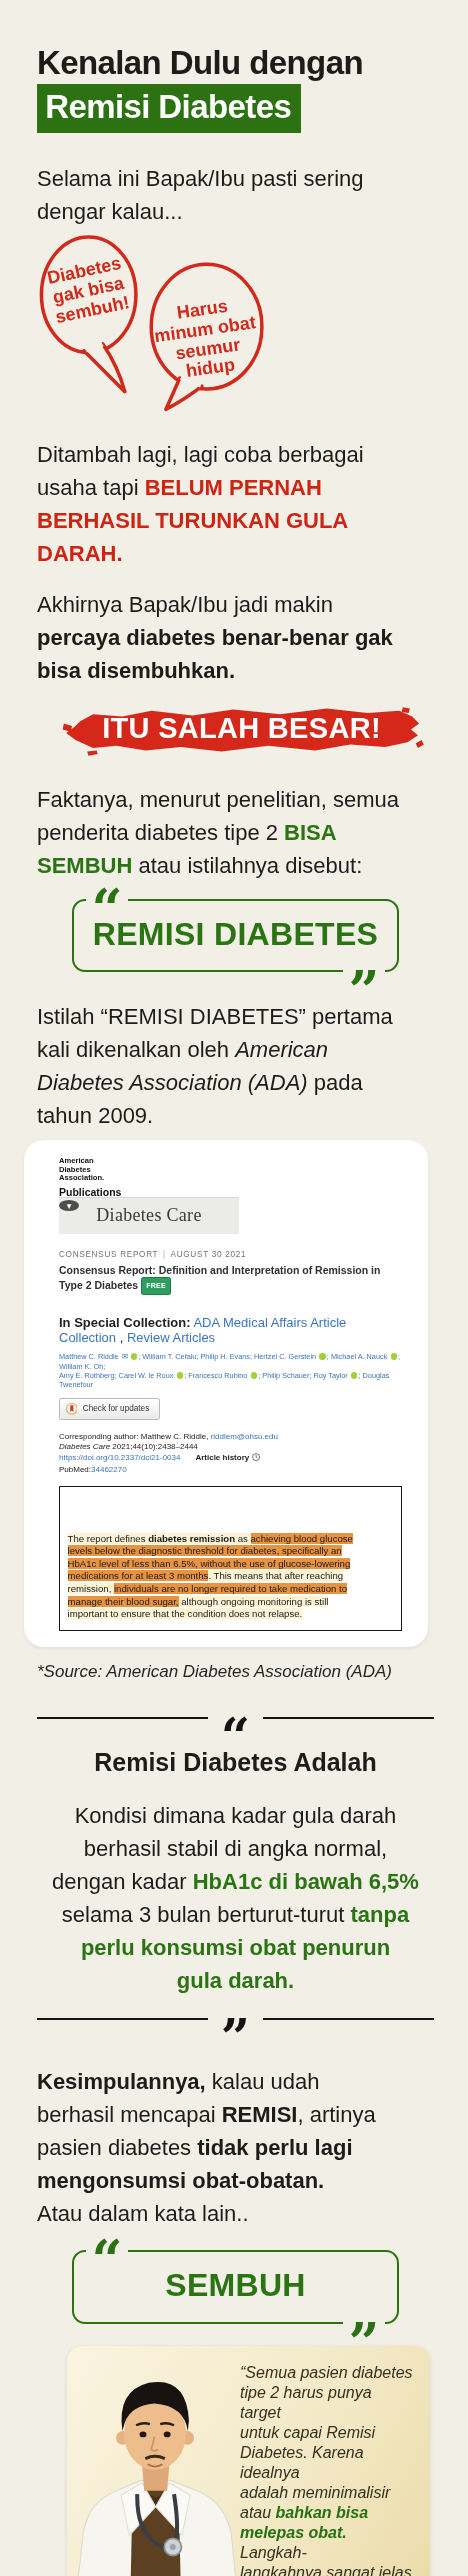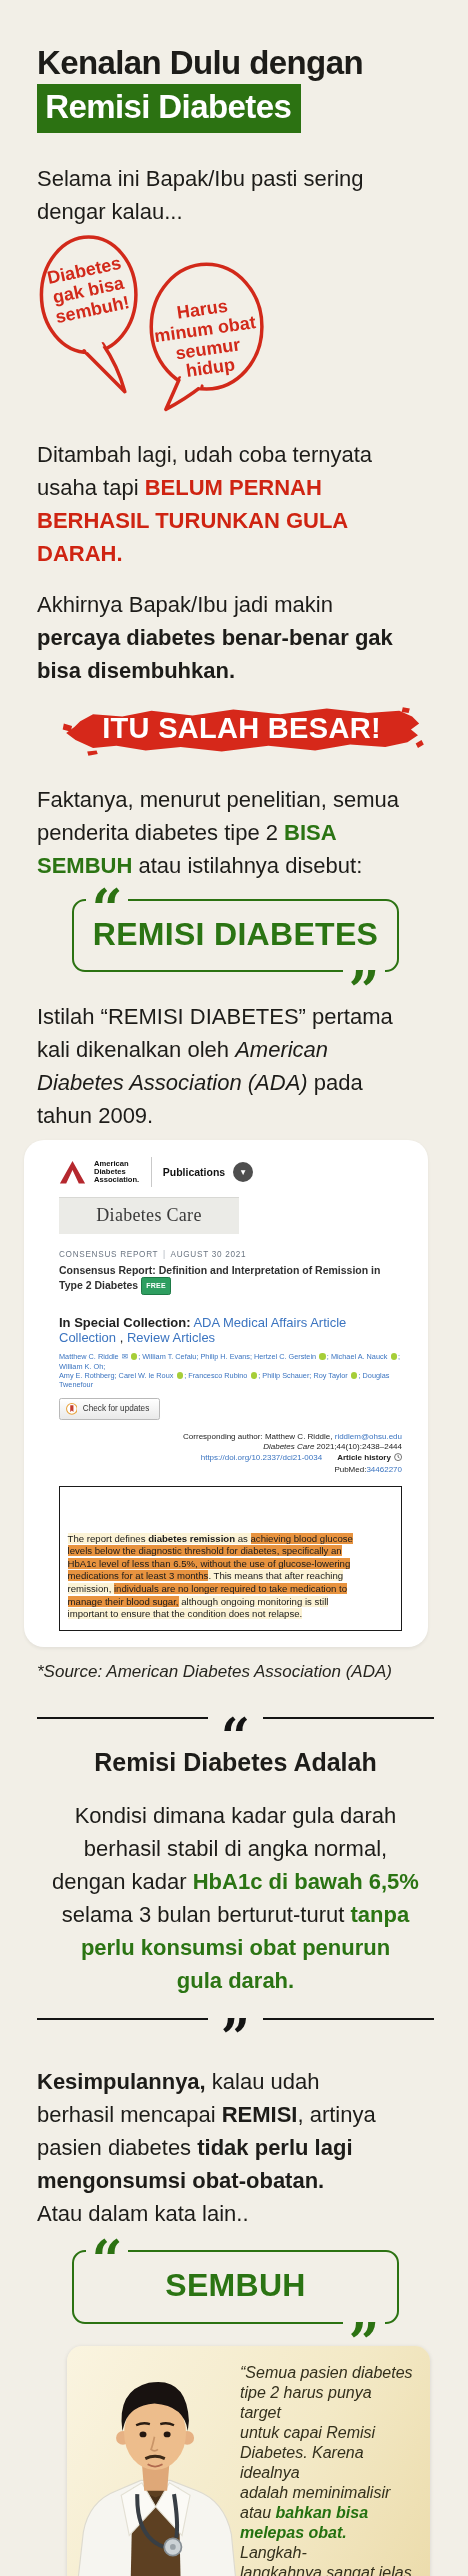--- a/index.html
+++ b/index.html
@@ -63,21 +63,21 @@
     color:var(--green);font-size:54px;line-height:1;height:27px;overflow:hidden;
     background:var(--cream);padding:0 5.8px;}
   .qmark.open{top:-18.7px;left:11.7px;}
   .qmark.close{bottom:-21px;right:11.7px;}
 
   .italic{font-style:italic;}
 
   
   .journal-card{width:404px;margin:8.2px 0 0 -13px;background:#fff;border-radius:20px;
     padding:15px 26px 16.4px 35px;box-shadow:0 1.2px 3.5px rgba(0,0,0,0.06);}
-  .logo-row{display:flex;align-items:center;gap:8px;height:33px;}
+  .logo-row{display:flex;gap:2px;height:33px;flex-direction:column;}
   .ada-text{font-size:7.6px;font-weight:700;line-height:8.2px;color:#111;}
   .logo-divider{width:0.6px;height:30px;background:#c9c9c9;margin:0 3.5px;}
   .pub-label{font-size:10.5px;font-weight:700;color:#111;}
   .chevron-circle{width:20px;height:20px;border-radius:50%;background:#4e4e4e;color:#fff;
     display:flex;align-items:center;justify-content:center;font-size:9.4px;}
   .masthead-band{width:180px;margin-top:8.2px;border-top:1.2px solid #d8d8d4;background:#ebebe7;
     text-align:center;padding:7px 0 8.2px;}
   .masthead{font-family:"Liberation Serif",serif;font-size:18px;color:#3a3a3a;letter-spacing:0.3px;}
   .eyebrow{margin-top:16px;font-size:8.2px;color:#6b7582;letter-spacing:0.7px;font-weight:400;}
   .eyebrow .sep{color:#aab2bb;margin:0 4.7px;}
@@ -86,21 +86,21 @@
     font-size:7px;font-weight:700;border-radius:2.3px;padding:0.6px 4.1px 1.2px;letter-spacing:0.3px;vertical-align:1.2px;}
   .collection{margin-top:20px;font-size:13px;color:#222;}
   .collection .label{font-weight:700;}
   .jlink{color:var(--blue);text-decoration:none;cursor:pointer;}
   .authors{margin-top:7px;font-size:7.3px;line-height:9.4px;color:var(--blue);white-space:pre-line;max-width:351px;}
   .mail-icon{color:var(--blue);font-size:7.6px;margin:0 1.2px;}
   .orcid-icon{display:inline-block;width:6.4px;height:6.4px;border-radius:50%;background:#a6ce39;margin:0 1.2px;vertical-align:-0.6px;}
   .check-btn{margin-top:8.2px;display:inline-flex;align-items:center;gap:5.3px;
     border:0.6px solid #b9b9b9;background:linear-gradient(#ffffff,#e9e9e9);
     border-radius:2.3px;padding:4.1px 9.4px 4.1px 5.8px;font-size:8.2px;color:#333;cursor:pointer;}
-  .meta{margin-top:11.7px;font-size:8px;line-height:10.2px;color:#222;text-align:right;}
+  .meta{margin-top:11.7px;font-size:8px;line-height:10.2px;color:#222;}
   .meta-row{margin-bottom:0.6px;}
   .meta .hist{font-weight:700;margin-left:15px;}
   .clock-icon{display:inline-block;vertical-align:-1.2px;margin-left:2.9px;}
   .abstract-box{margin-top:10.5px;border:1.2px solid #1a1a1a;background:#fff;
     padding:8.8px 7.6px;max-width:362px;}
   .abstract{font-size:9.6px;line-height:12.6px;color:#1a1a1a;white-space:pre-line;margin-top:37px;}
   .hl-yellow{background:#fcf3d5;}
   .hl-orange{background:#e8933f;}
   .abstract .b{font-weight:700;}
 
@@ -156,21 +156,21 @@
         <path d="M58,200 Q44,232 34,254 Q68,236 96,214" fill="#f2efe7" stroke="#d2291a" stroke-width="6" stroke-linejoin="round" stroke-linecap="round"></path>
         <path d="M60,199 Q76,208 94,213" fill="#f2efe7" stroke="#f2efe7" stroke-width="7"></path>
       </svg>
       <div class="bubble-label pre">Harus
 minum obat
 seumur hidup</div>
     </div>
   </div>
 
   
-  <p class="body-text para pre"><span>Ditambah lagi, udah coba ternyata
+  <p class="body-text para pre"><span>Ditambah lagi, lagi coba berbagai
 usaha tapi </span><span class="red-bold">BELUM PERNAH
 BERHASIL TURUNKAN GULA
 DARAH.</span></p>
 
   <p class="body-text pre" style="margin-top:17.5px"><span>Akhirnya Bapak/Ibu jadi makin
 </span><strong>percaya diabetes benar-benar gak
 bisa disembuhkan.</strong></p>
 
 
   

